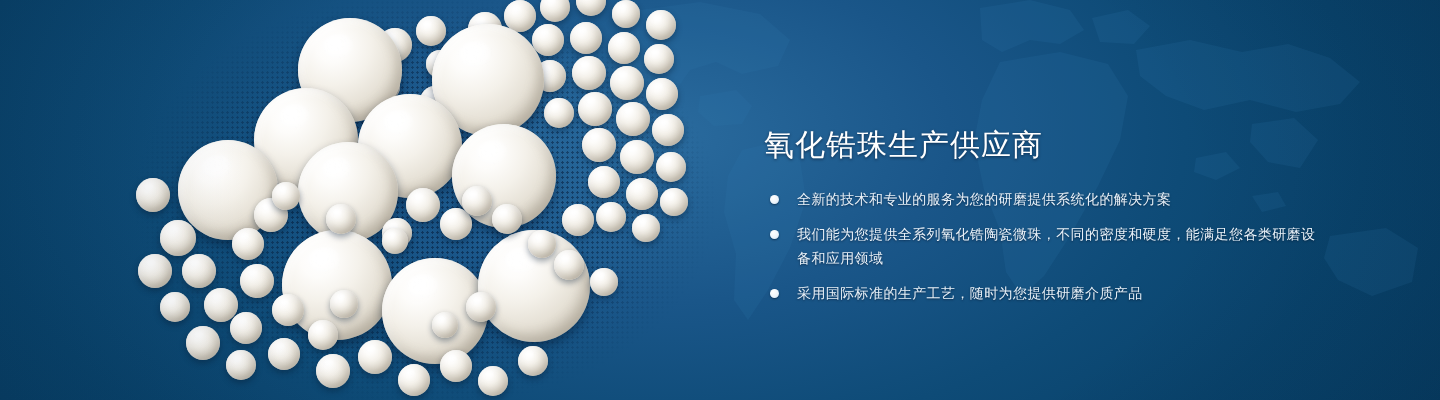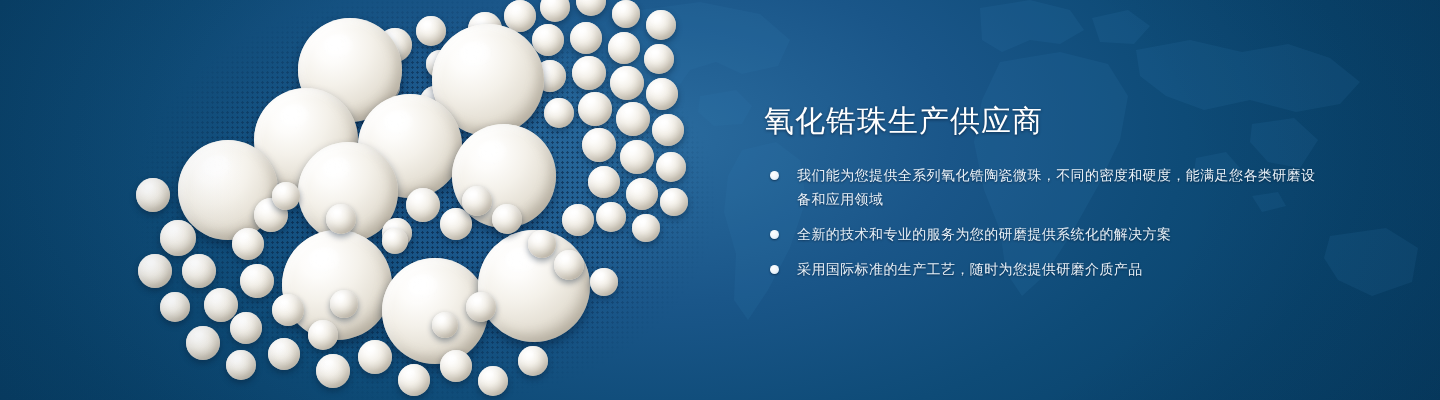--- a/index.html
+++ b/index.html
@@ -81,21 +81,21 @@
     width:660px; height:440px;
     -webkit-mask-image:radial-gradient(ellipse 340px 245px at 52% 50%, rgba(0,0,0,0) 54%, rgba(0,0,0,.9) 82%, rgba(0,0,0,1) 100%);
     mask-image:radial-gradient(ellipse 340px 245px at 52% 50%, rgba(0,0,0,0) 54%, rgba(0,0,0,.9) 82%, rgba(0,0,0,1) 100%);
     background:transparent;
     pointer-events:none;
   }
 
   
   .copy {
     position:absolute;
-    left:764px; top:101px;
+    left:764px; top:125px;
     width:560px;
   }
   .headline {
     font-size:30px;
     line-height:40px;
     font-weight:400;
     color:#ffffff;
     letter-spacing:1px;
     text-shadow:0 1px 3px rgba(0,10,28,0.55);
     white-space:nowrap;
@@ -251,25 +251,25 @@
   <div class="beadfade"></div>
 
   <div class="vignette"></div>
 
   <div class="copy">
     <div class="headline">氧化锆珠生产供应商</div>
 
     <ul class="bullets">
       <li class="bullet">
         <span class="dot"></span>
-        <span>我们能为您提供全系列氧化锆陶瓷微珠，不同的密度和硬度，能满足您各类研磨设备和应用领域</span>
+        <span>全新的技术和专业的服务为您的研磨提供系统化的解决方案</span>
       </li>
       <li class="bullet">
         <span class="dot"></span>
-        <span>全新的技术和专业的服务为您的研磨提供系统化的解决方案</span>
+        <span>我们能为您提供全系列氧化锆陶瓷微珠，不同的密度和硬度，能满足您各类研磨设备和应用领域</span>
       </li>
       <li class="bullet">
         <span class="dot"></span>
         <span>采用国际标准的生产工艺，随时为您提供研磨介质产品</span>
       </li>
     </ul>
   </div>
 
 </div>
 

